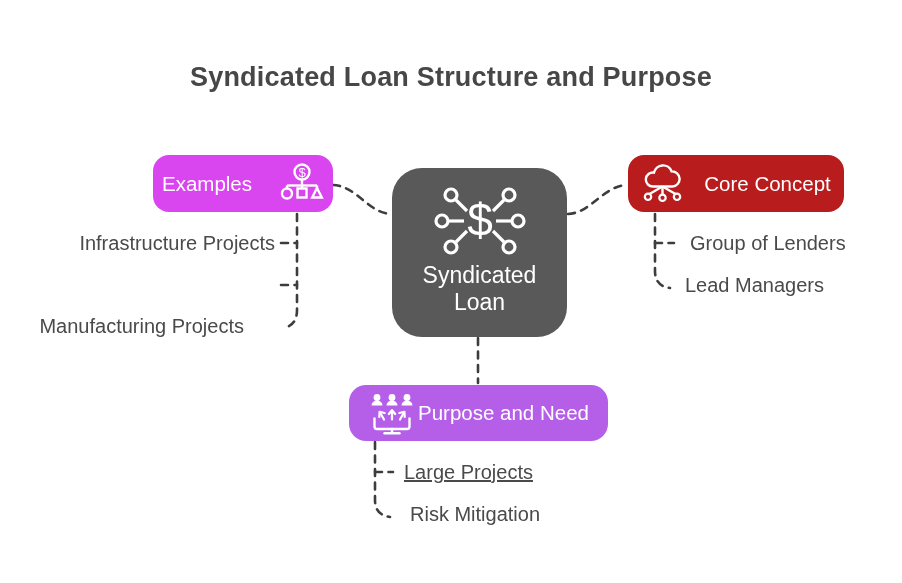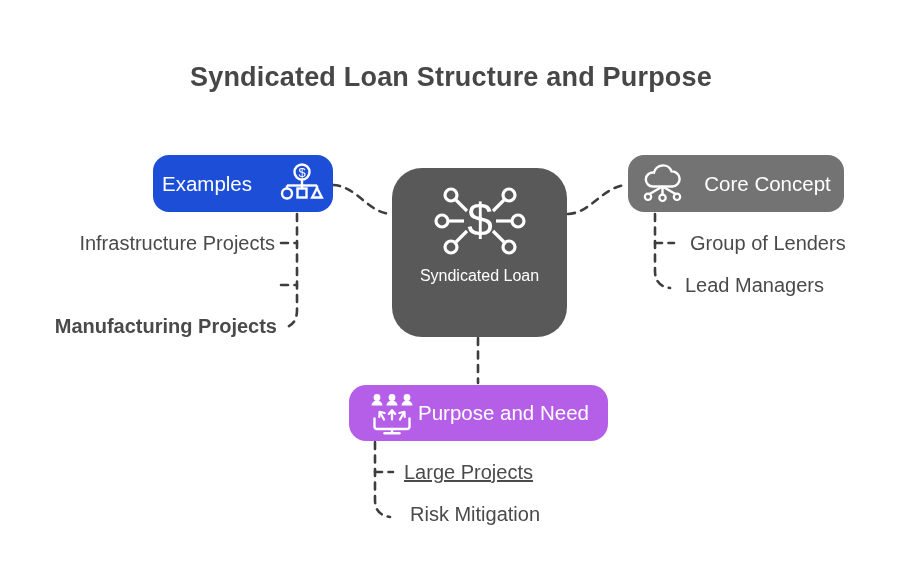--- a/index.html
+++ b/index.html
@@ -46,57 +46,57 @@
     color: #ffffff;
   }
   .branch-label {
     font-size: 20.5px;
     font-weight: 500;
     color: #ffffff;
     white-space: nowrap;
   }
   .node-examples {
     left: 153px; top: 155px; width: 180px; height: 57px;
-    background: #1d4ed8; border-radius: 16px; gap: 28px;
+    background: #d946ef; border-radius: 16px; gap: 28px;
   }
   .node-core {
     left: 628px; top: 155px; width: 216px; height: 57px;
-    background: #737373; border-radius: 16px; gap: 17px;
+    background: #b91c1c; border-radius: 16px; gap: 17px;
   }
   .node-purpose {
     left: 349px; top: 385px; width: 259px; height: 56px;
     background: #B55FE8; border-radius: 17px; gap: 2px;
   }
   .node-center {
     left: 392px; top: 168px; width: 175px; height: 169px;
     background: #595959; border-radius: 30px;
     flex-direction: column; justify-content: flex-start;
     padding-top: 16px;
   }
   .center-label {
     margin-top: 4px;
     width: 150px;
     text-align: center;
-    font-size: 16px;
+    font-size: 23px;
     font-weight: 500;
     line-height: 27px;
     color: #ffffff;
   }
   .leaf {
     position: absolute;
     z-index: 2;
     font-size: 20px;
     line-height: 24px;
     color: #4A4A4A;
     white-space: nowrap;
   }
   .leaf.right-align { text-align: left; }
   .leaf-infra { top: 231px; right: 627px; }
   .leaf-oil   { top: 273px; right: 632px; }
-  .leaf-manu  { top: 314px; right: 625px; font-weight: bold; }
+  .leaf-manu  { top: 314px; right: 658px; }
   .leaf-group { top: 231px; left: 690px; }
   .leaf-lead  { top: 273px; left: 685px; }
   .leaf-large { top: 460px; left: 404px; text-decoration: underline; }
   .leaf-risk  { top: 502px; left: 410px; text-align: center; }
   .icon-svg { display: block; flex: 0 0 auto; }
 </style>
 </head>
 <body>
 
 <div class="canvas">

